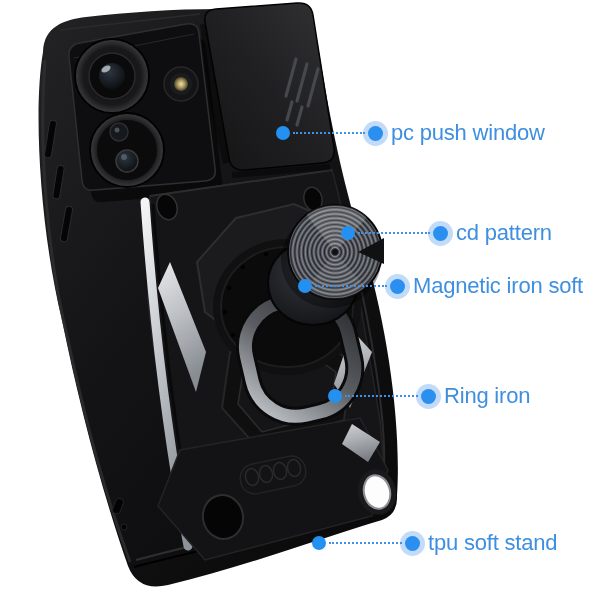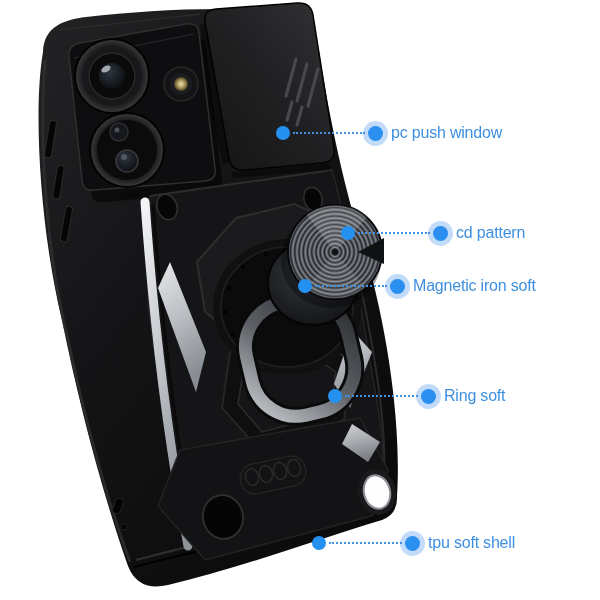--- a/index.html
+++ b/index.html
@@ -10,21 +10,21 @@
   .callout .pdot,.callout .adot,.callout .line,.callout .lbl{position:absolute;}
   .callout .pdot{width:14px;height:14px;border-radius:50%;background:#2491f1;
                  left:calc(var(--x1) - 7px);top:calc(var(--y) - 7px);}
   .callout .line{left:calc(var(--x1) + 10px);top:calc(var(--y) - 1px);
                  width:calc(var(--x2) - var(--x1) - 20px);height:0;
                  border-top:2px dotted #4191e8;}
   .callout .adot{width:15px;height:15px;border-radius:50%;background:#2b8ff0;
                  box-shadow:0 0 0 5px rgba(70,146,236,0.33);
                  left:calc(var(--x2) - 7px);top:calc(var(--y) - 7px);}
   .callout .lbl{left:calc(var(--x2) + 16px);top:calc(var(--y) - 14px);
-                font-size:16px;line-height:28px;letter-spacing:-0.2px;
+                font-size:22px;line-height:28px;letter-spacing:-0.2px;
                 color:#3e8fe0;white-space:nowrap;}
   .c1{--x1:283px;--x2:375px;--y:133px;}
   .c2{--x1:348px;--x2:440px;--y:233px;}
   .c3{--x1:305px;--x2:397px;--y:286px;}
   .c4{--x1:335px;--x2:428px;--y:396px;}
   .c5{--x1:319px;--x2:412px;--y:543px;}
 </style>
 </head>
 <body>
 
@@ -210,21 +210,21 @@
   <div class="callout c3">
     <span class="pdot"></span>
     <span class="line"></span>
     <span class="adot"></span>
     <span class="lbl">Magnetic iron soft</span>
   </div>
   <div class="callout c4">
     <span class="pdot"></span>
     <span class="line"></span>
     <span class="adot"></span>
-    <span class="lbl">Ring soft</span>
+    <span class="lbl">Ring iron</span>
   </div>
   <div class="callout c5">
     <span class="pdot"></span>
     <span class="line"></span>
     <span class="adot"></span>
-    <span class="lbl">tpu soft shell</span>
+    <span class="lbl">tpu soft stand</span>
   </div>
 </div>
 
 </body></html>

